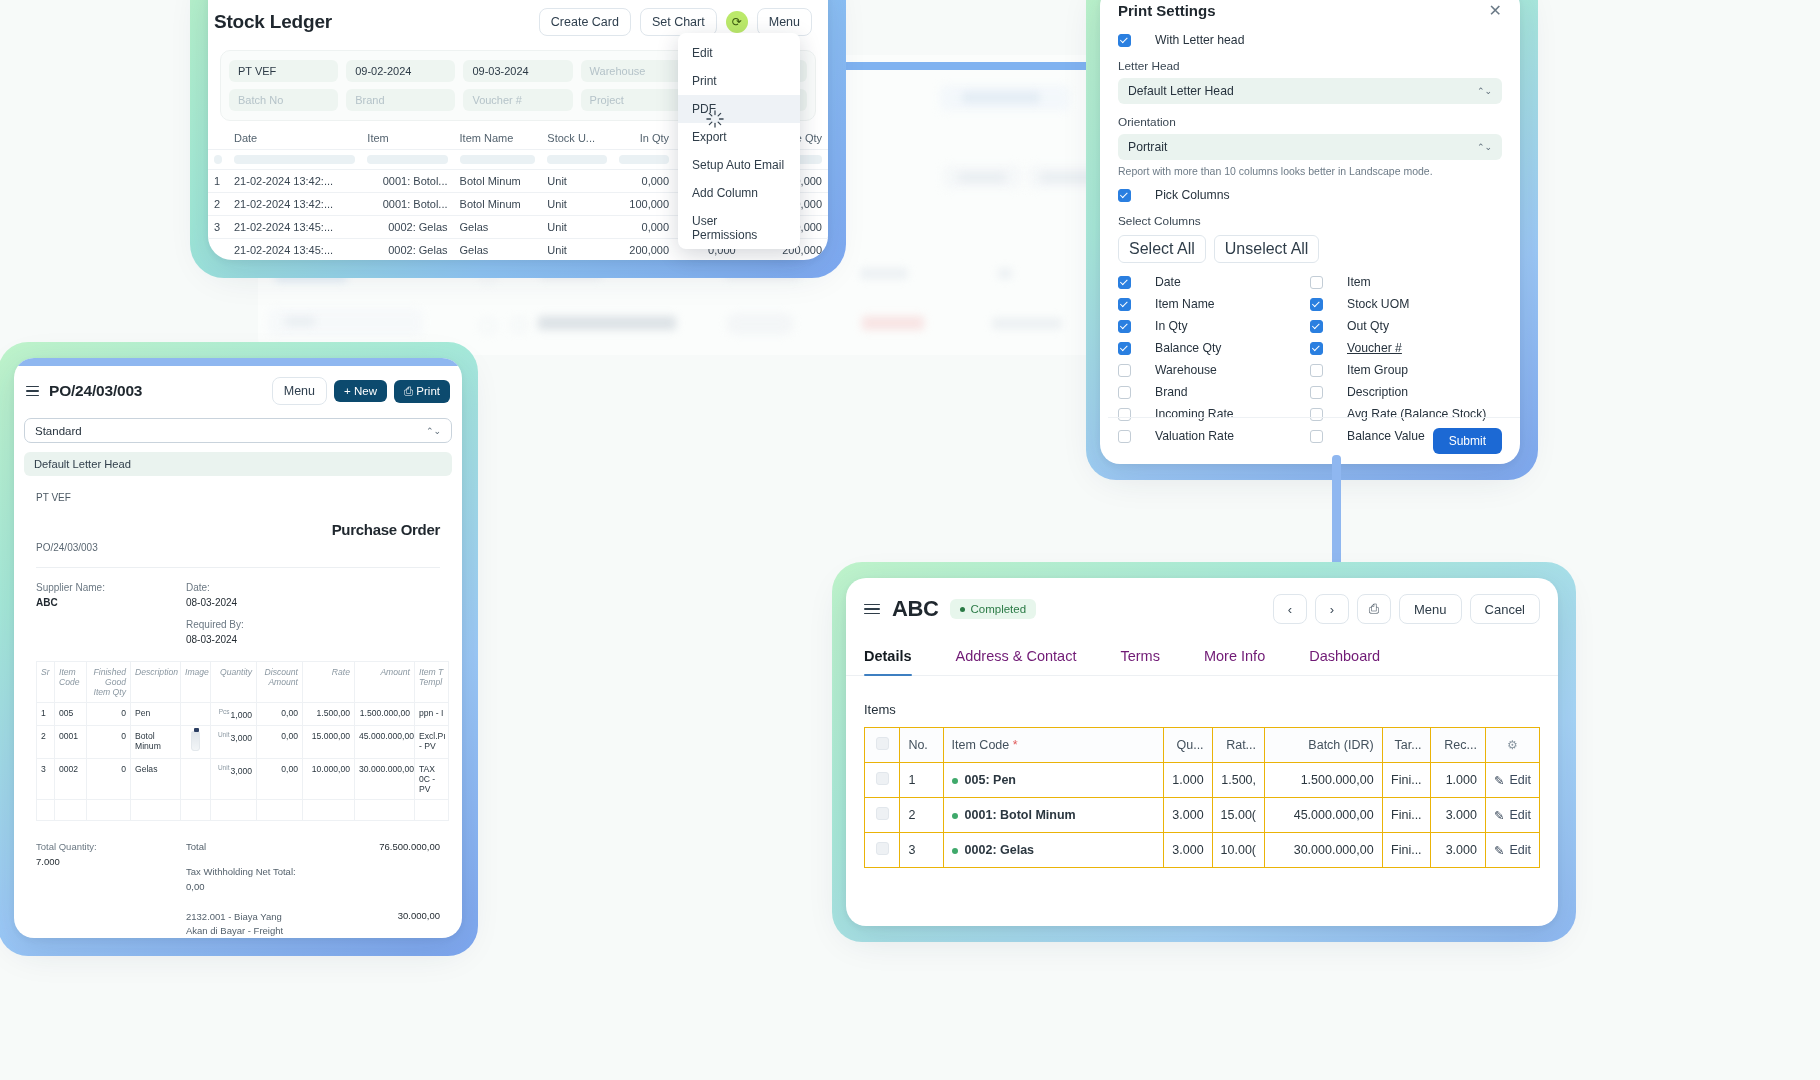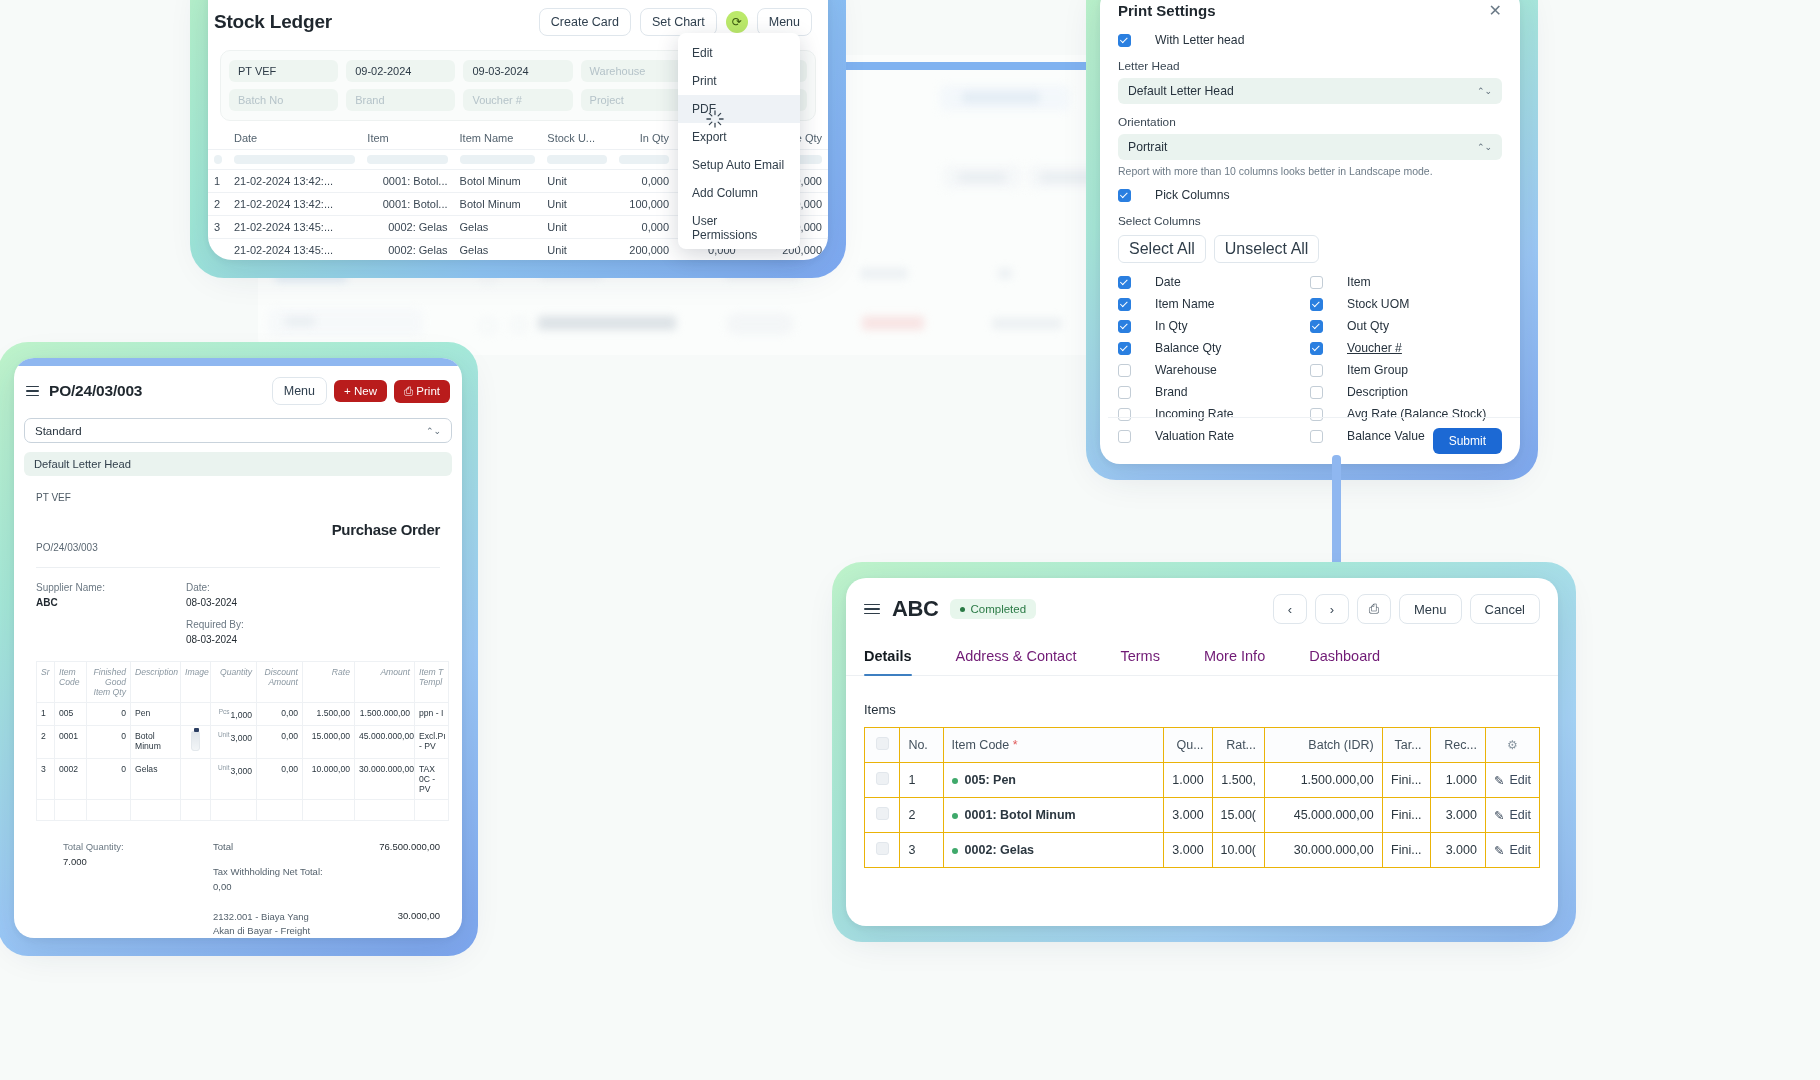--- a/index.html
+++ b/index.html
@@ -122,21 +122,21 @@
     left:-2px; top:342px; width:480px; height:614px;
     background: linear-gradient(150deg,#bff4cb 0%,#a6ead9 30%,#9cc9f7 66%,#7da6ef 100%);
     border-radius:30px;
   }
   .po-topbar { height:8px; background:#8fb7f0; }
   .po-head { display:flex;align-items:center;gap:10px;padding:11px 12px 9px 12px; }
   .hamb { width:13px; flex:none; }
   .hamb i { display:block;height:1.5px;background:#2f3d49;margin:3px 0;border-radius:1px; }
   .po-title { font-size:15.5px;font-weight:700;letter-spacing:-.2px; }
   .po-actions { margin-left:auto;display:flex;gap:7px;align-items:center; }
-  .btn-blue { background:#b91c1c;color:#fff;border:none;border-radius:6px;font-size:11.5px;padding:5px 10px;cursor:pointer;font-family:inherit; }
+  .btn-blue { background:#0c4a6e;color:#fff;border:none;border-radius:6px;font-size:11.5px;padding:5px 10px;cursor:pointer;font-family:inherit; }
   .po-sel {
     margin:4px 10px 0 10px;height:25px;border:1px solid #c9d3dc;border-radius:7px;
     display:flex;align-items:center;padding:0 10px;font-size:11.5px;color:#27333e;cursor:pointer;
   }
   .po-sel .chev { margin-left:auto;font-size:9px;color:#5a6a77; }
   .po-lh { margin:9px 10px 0 10px;height:24px;background:#eaf3ef;border-radius:6px;display:flex;align-items:center;padding:0 10px;font-size:11.2px;color:#32404c; }
   .po-doc { padding:16px 22px 0 22px; }
   .po-org { font-size:10px;color:#4b5863;margin-bottom:18px; }
   .po-h1 { font-size:15px;font-weight:700;letter-spacing:-.3px;margin-bottom:4px;text-align:right; }
   .po-sub { font-size:10px;color:#5b6873;padding-bottom:14px;border-bottom:1px solid #eceff2; }
@@ -150,21 +150,21 @@
   table.po-table th, table.po-table td {
     font-size:8.6px;font-weight:400;color:#59666f;border:1px solid #eef1f4;padding:5px 4px;vertical-align:top;
   }
   table.po-table th { color:#8b98a2; text-align:right;font-style:italic; }
   table.po-table th.l, table.po-table td.l { text-align:left; }
   table.po-table td { color:#2b3740; text-align:right; }
   table.po-table td.c { text-align:center; }
   .uom { font-size:6.5px;color:#8b98a2;vertical-align:super;margin-right:1px; }
   .bottle { width:9px;height:20px;display:inline-block;background:linear-gradient(#dfe5ea,#f2f5f7);border-radius:2px 2px 3px 3px;position:relative;border:1px solid #e3e8ec; }
   .bottle:before { content:"";position:absolute;left:2px;top:-4px;width:5px;height:4px;background:#2c3f63;border-radius:1px; }
-  .po-tot { display:flex;margin-top:20px;font-size:9.5px;color:#4b5863;margin-left:27px; }
+  .po-tot { display:flex;margin-top:20px;font-size:9.5px;color:#4b5863; }
   .po-tot .left { width:150px; }
   .po-tot .lbl { color:#6b7883; }
   .po-tot .val { color:#1f272e;margin-top:4px; }
   .po-tot-right { flex:1; }
   .tr-line { display:flex;justify-content:space-between;margin-bottom:14px;font-size:9.5px; }
   .tr-line .k { color:#55626d; }
   .tr-line .v { color:#1f272e; }
 
   
   #abc-panel { left:846px; top:578px; width:712px; height:348px; border-radius:20px; }

